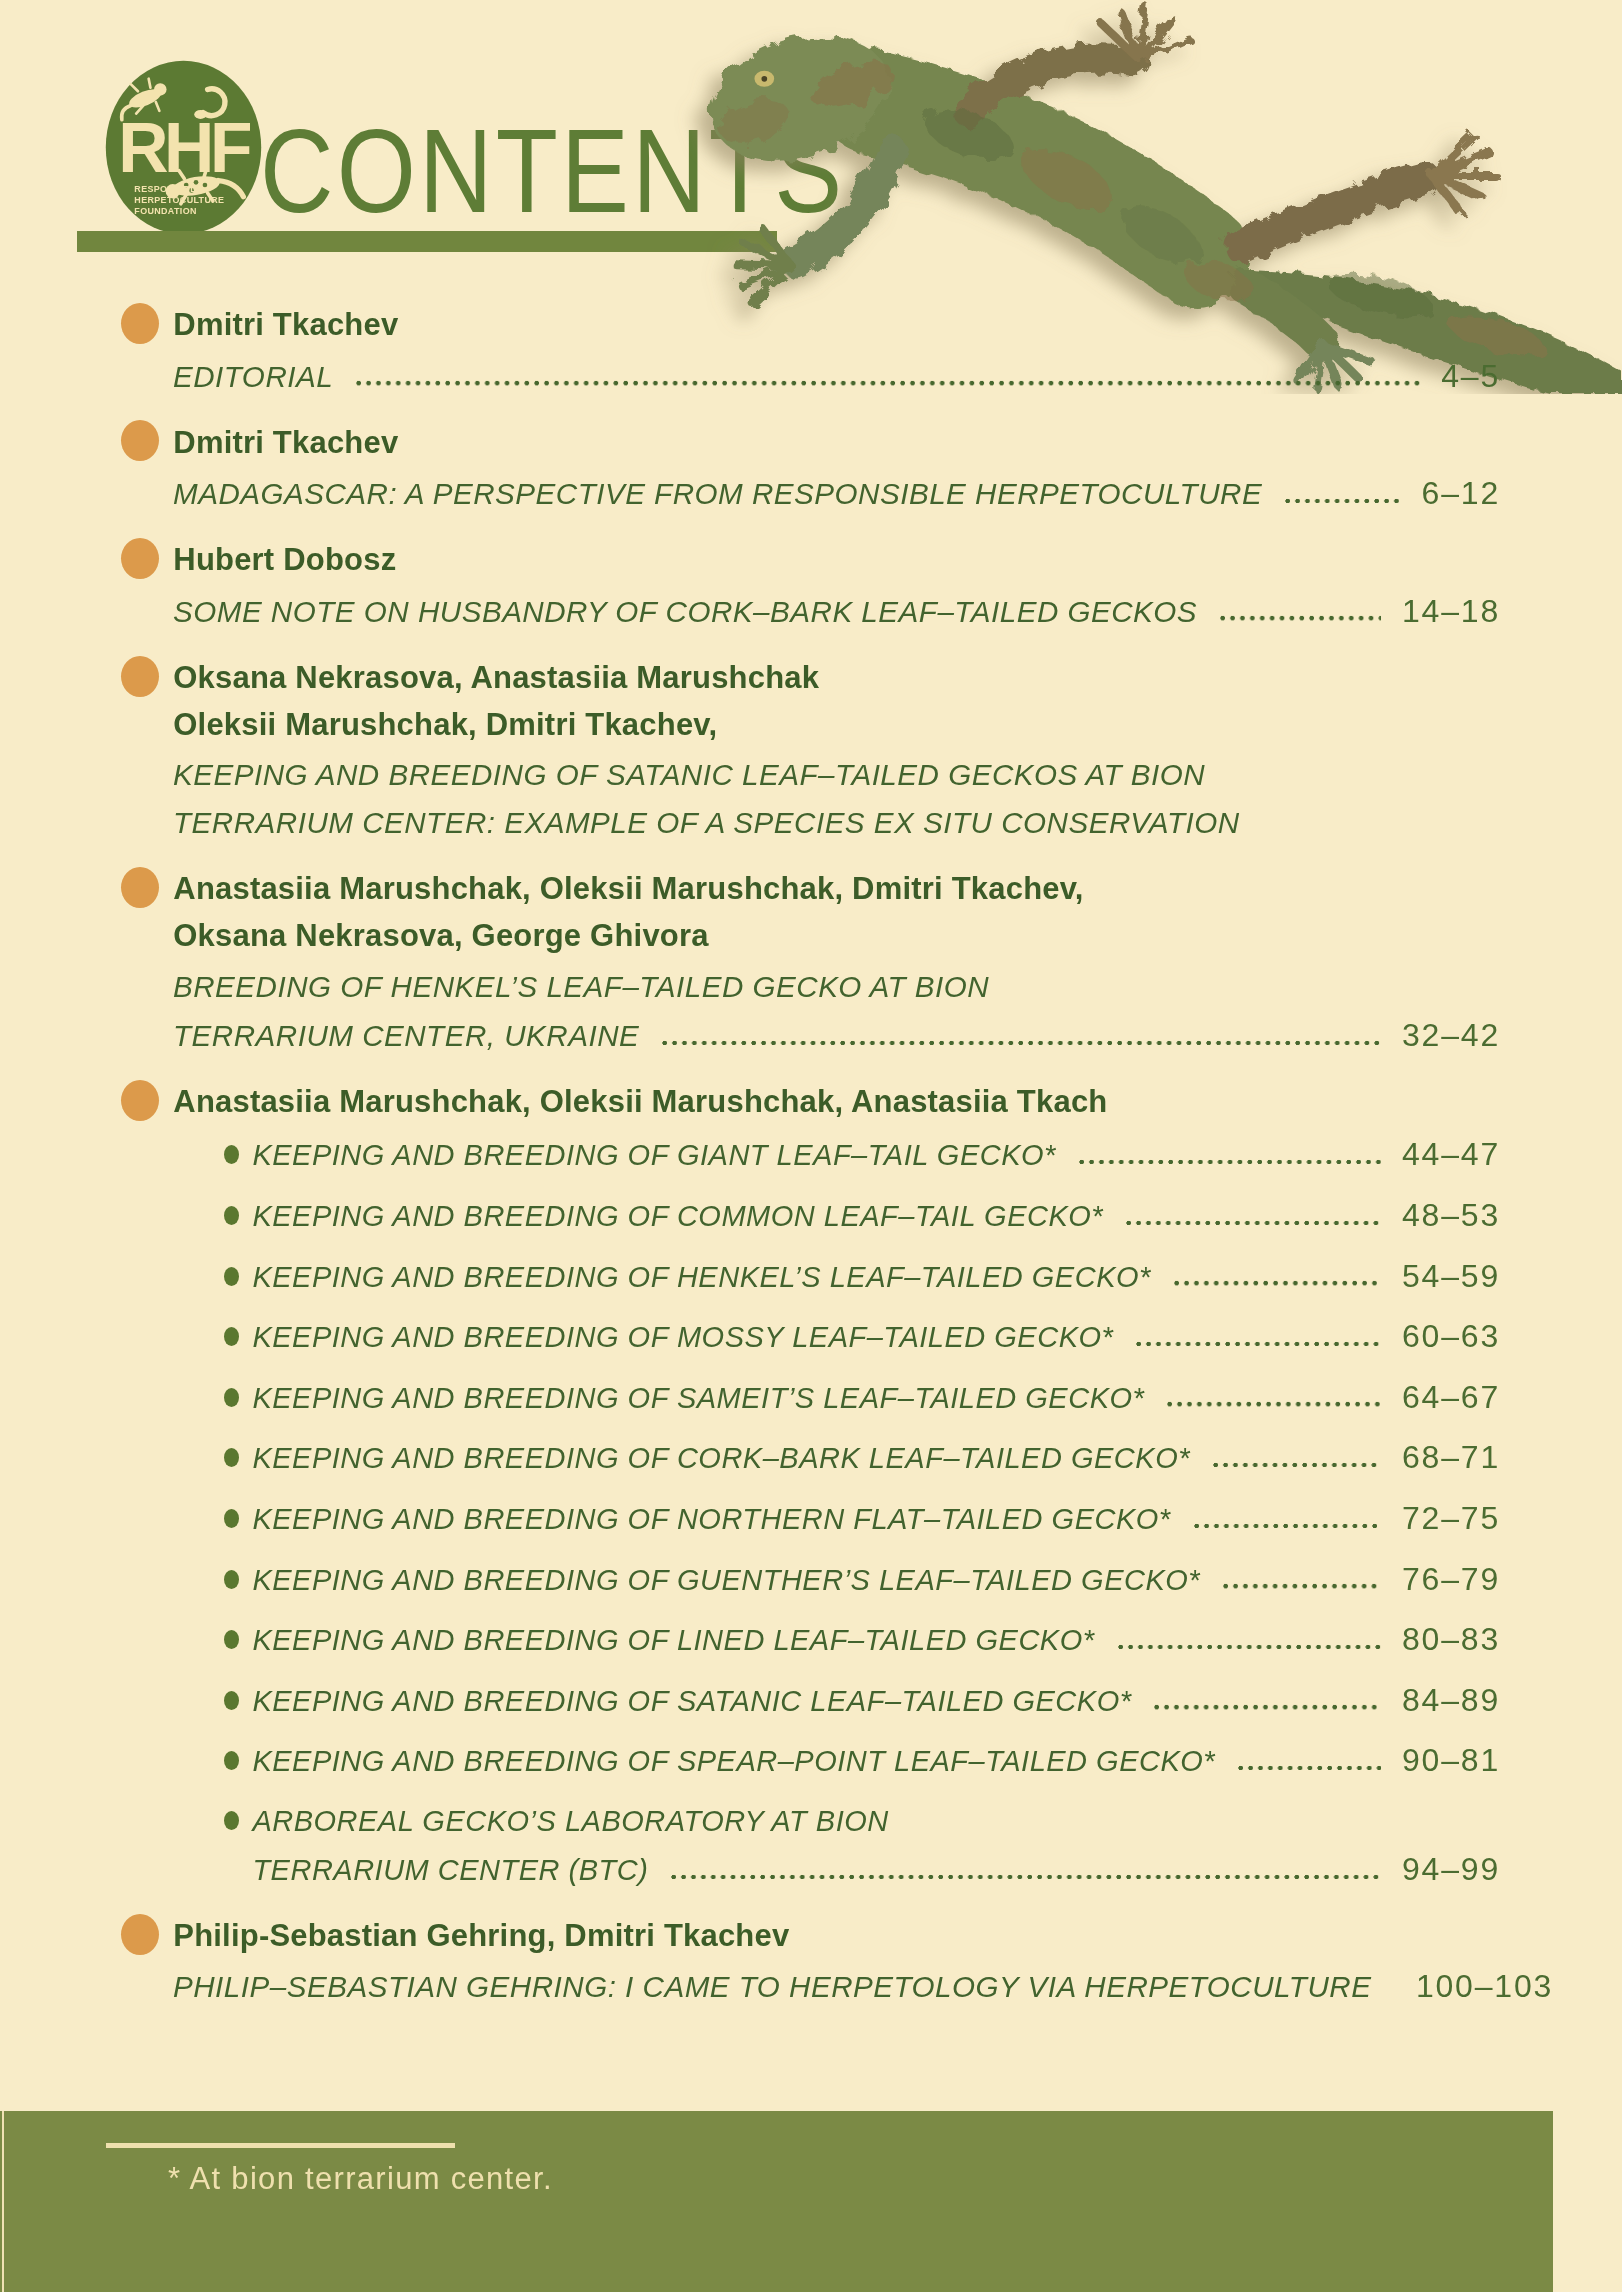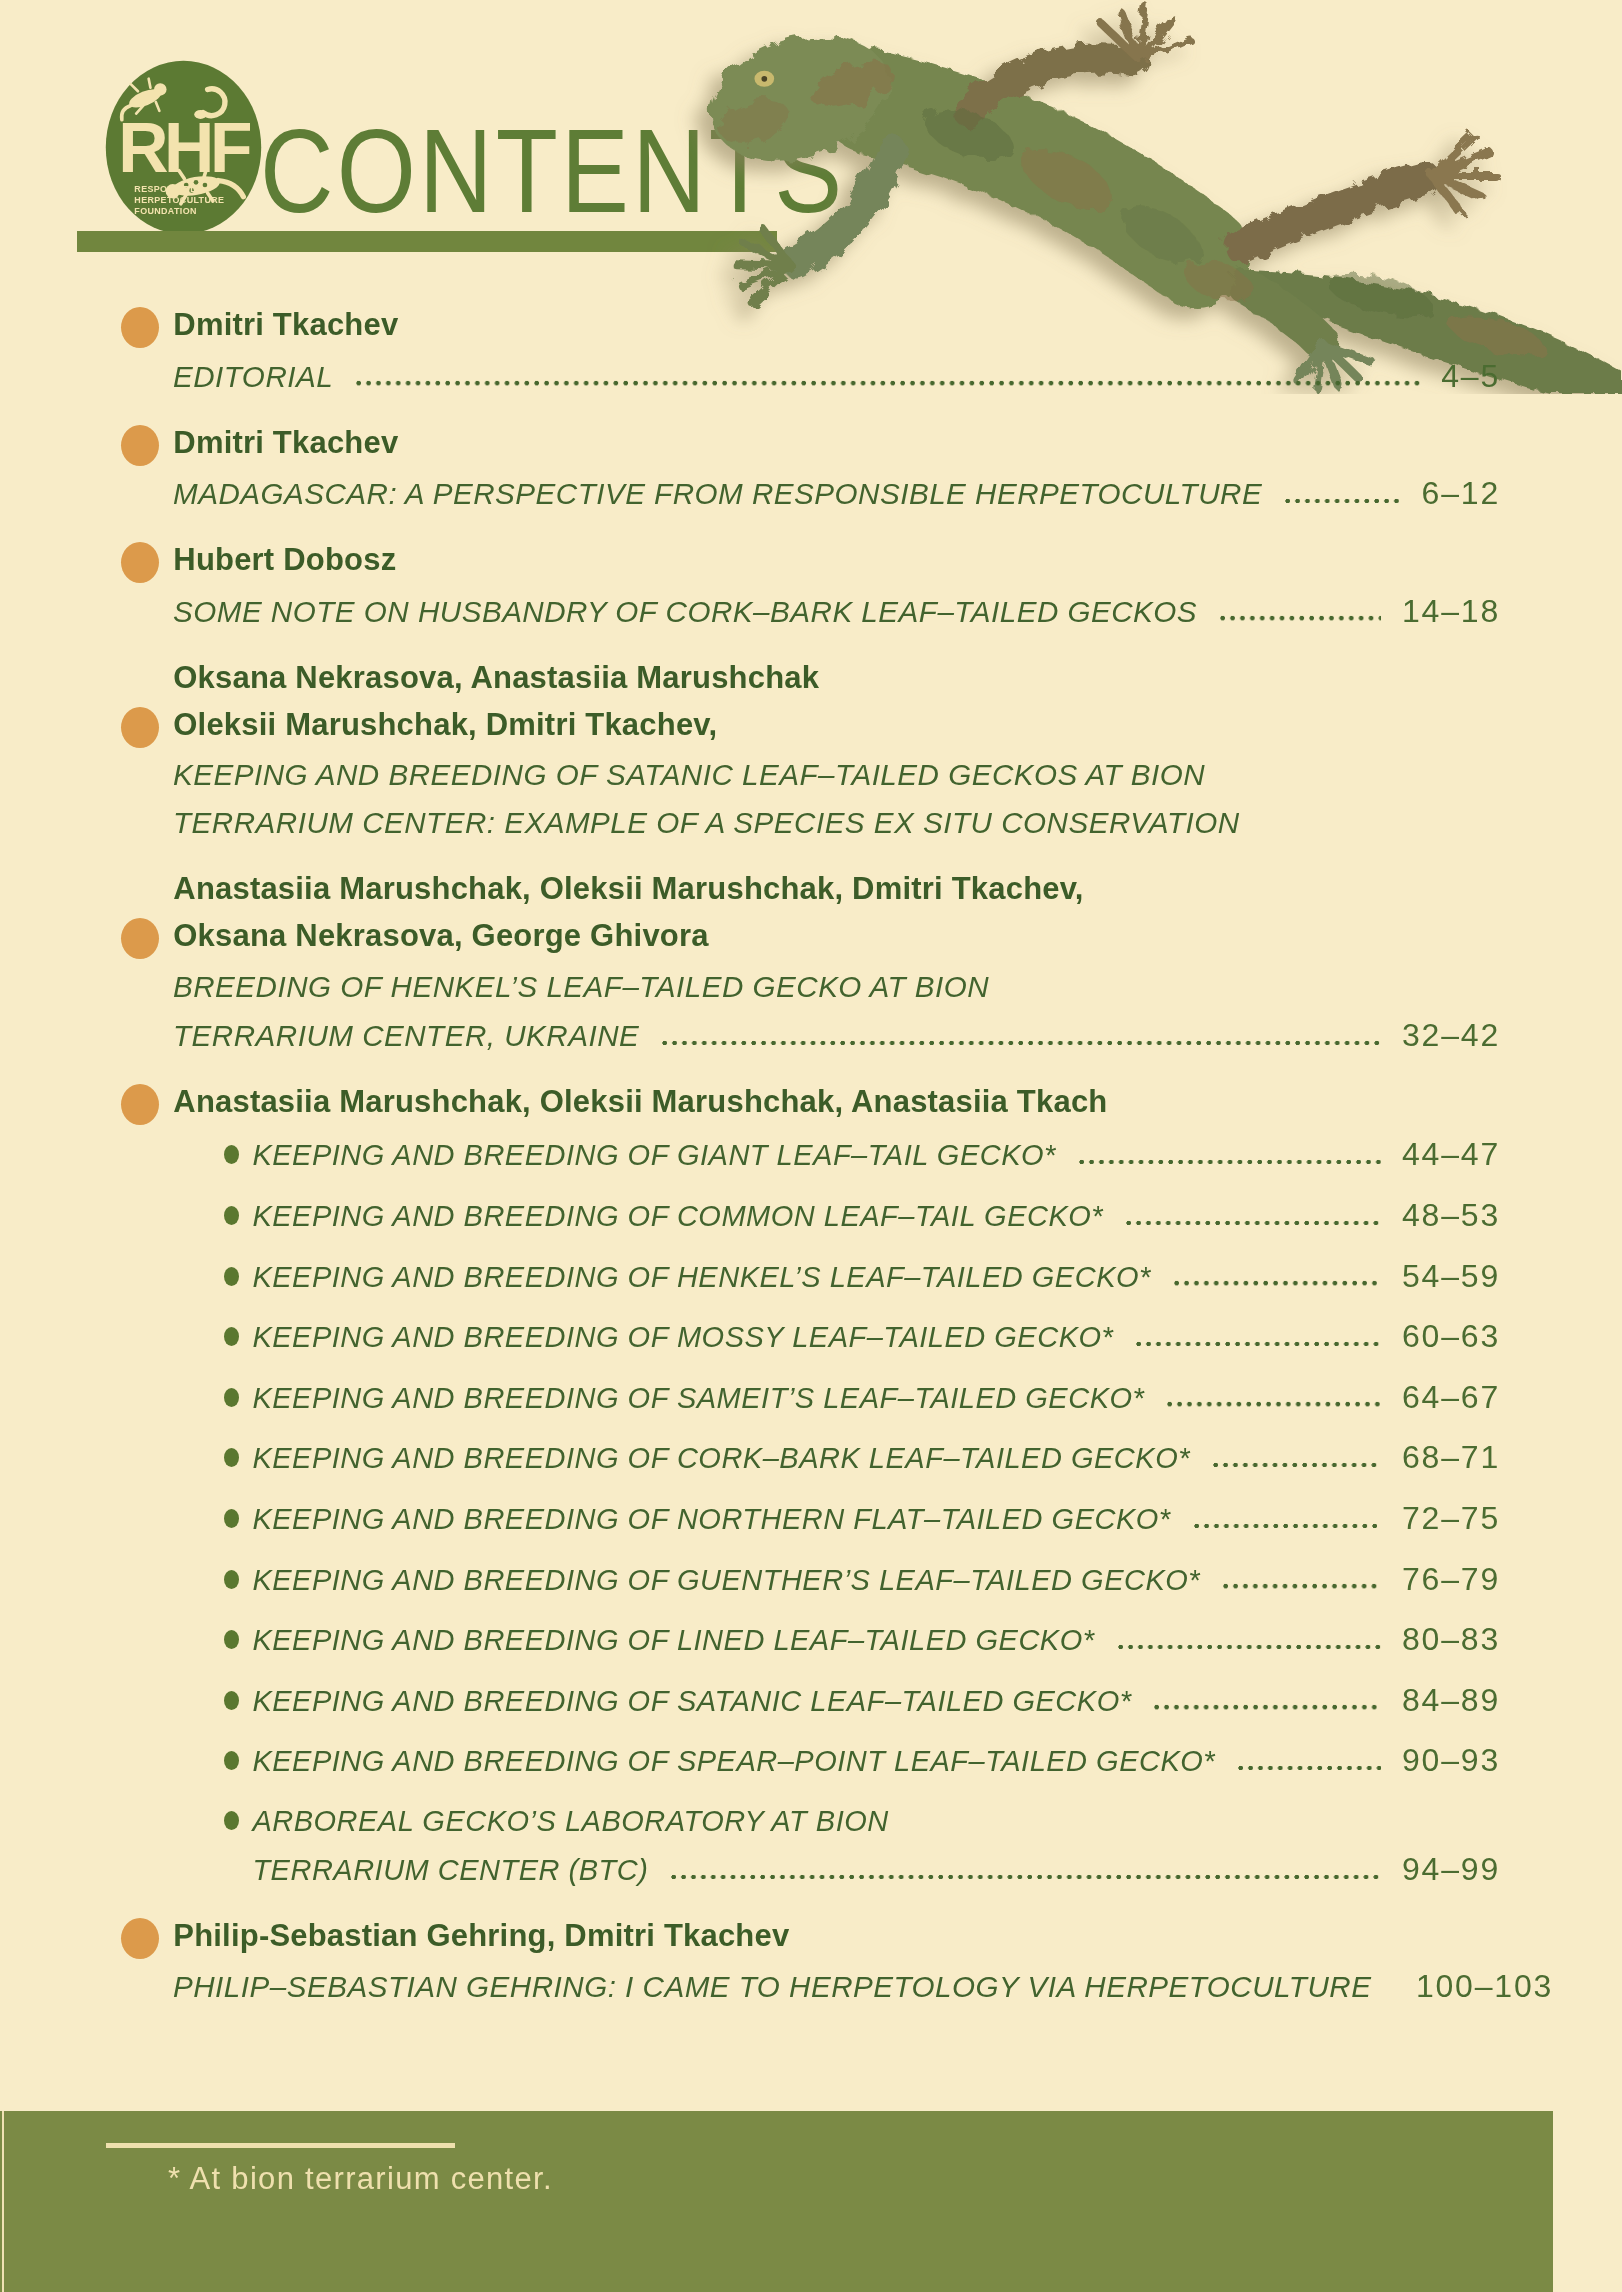--- a/index.html
+++ b/index.html
@@ -20,21 +20,21 @@
     color:#5e7d36;letter-spacing:3.6px;
     transform:scale(.9,1.05);transform-origin:left top;
     white-space:nowrap;
   }
   .title-bar{position:absolute;left:77px;top:231px;width:700px;height:20.6px;background:#71863e;}
   .gecko{position:absolute;left:673px;top:0;width:949px;height:394px;z-index:2;}
   
   .toc{position:absolute;left:0;top:301px;width:1623px;box-sizing:border-box;
        padding:0 123px 0 121px;z-index:3;}
   .entry{margin-bottom:18px;}
-  .author-row{display:flex;align-items:flex-end;margin-bottom:3.6px;}
+  .author-row{display:flex;align-items:flex-start;margin-bottom:3.6px;}
   .bullet{flex:0 0 auto;width:38px;height:41px;border-radius:50%;background:#dc9a4b;margin:1.8px 14.3px 0 0;}
   .author-line{font-weight:bold;font-size:31px;line-height:47px;color:#3c5c28;letter-spacing:0.2px;}
   .title-line{margin-left:52px;}
   .title-row{margin-left:52px;display:flex;align-items:baseline;}
   .title-text{font-size:29.6px;line-height:48px;color:#42632e;letter-spacing:0.5px;white-space:nowrap;font-style:italic;}
   .leader{
     flex:1 1 auto;height:6.3px;margin:0 21.5px 0 23px;
     background-image:radial-gradient(circle at 2.7px 3.1px,#47672e 2.1px,transparent 2.6px);
     background-size:9.9px 6.3px;background-repeat:repeat-x;background-position:0 bottom;
   }
@@ -268,21 +268,21 @@
           <div class="sub-row">
             <span class="sub-dot"></span>
             <span class="title-text">KEEPING AND BREEDING OF SATANIC LEAF–TAILED GECKO*</span>
             <span class="leader"></span>
             <span class="pages">84–89</span>
           </div>
           <div class="sub-row">
             <span class="sub-dot"></span>
             <span class="title-text">KEEPING AND BREEDING OF SPEAR–POINT LEAF–TAILED GECKO*</span>
             <span class="leader"></span>
-            <span class="pages">90–93</span>
+            <span class="pages">90–81</span>
           </div>
           <div class="sub-line-row">
             <span class="sub-dot"></span>
             <span class="title-text">ARBOREAL GECKO’S LABORATORY AT BION</span>
           </div>
           <div class="sub-row">
             <span class="sub-dot spacer"></span>
             <span class="title-text">TERRARIUM CENTER (BTC)</span>
             <span class="leader"></span>
             <span class="pages">94–99</span>

